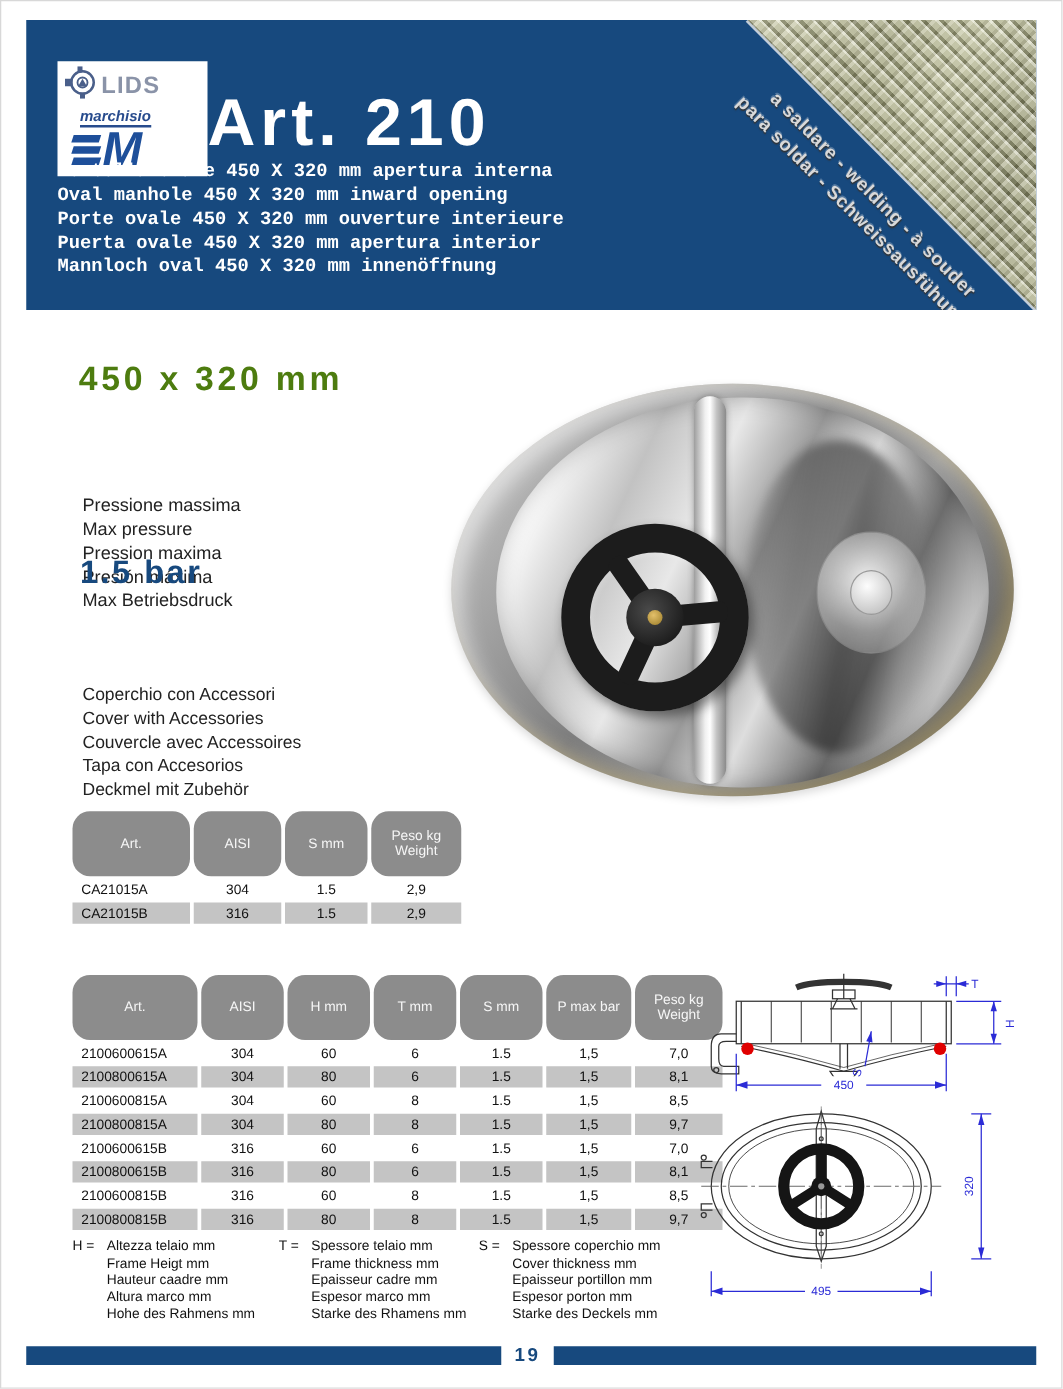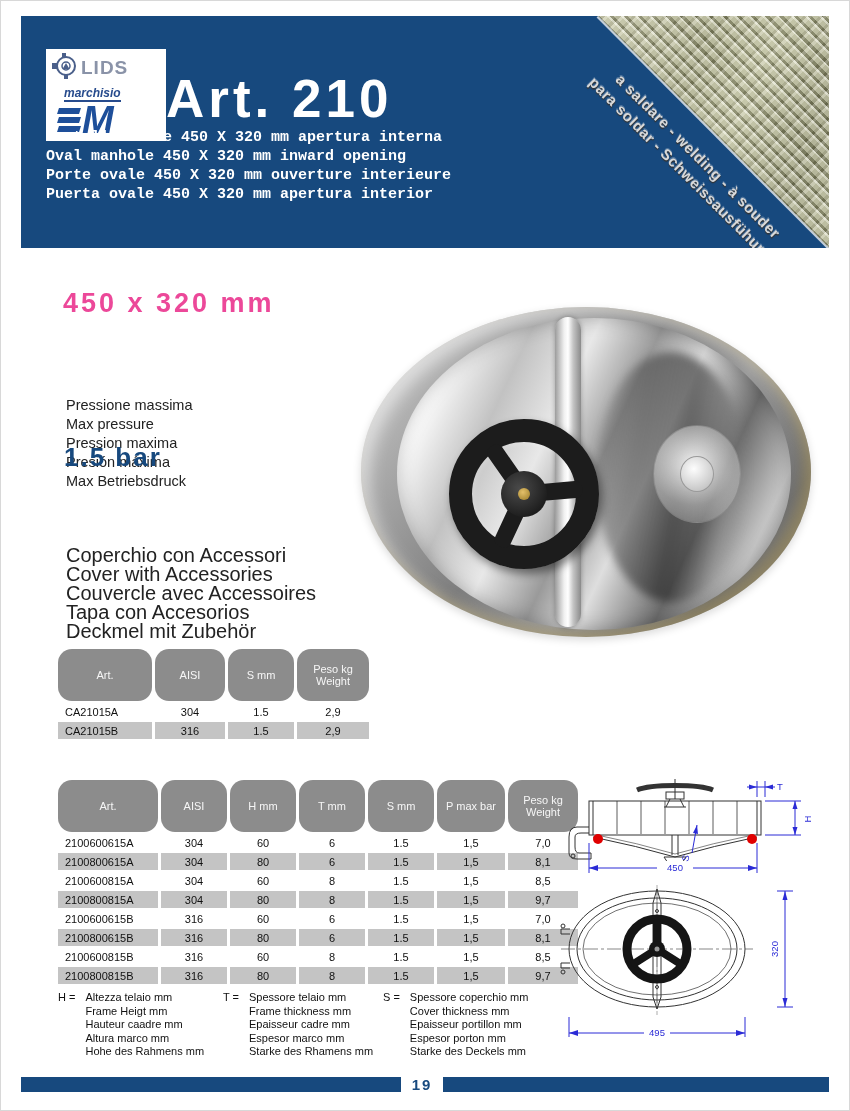--- a/index.html
+++ b/index.html
@@ -24,24 +24,24 @@
   .logo-brand{font-size:19px;font-weight:bold;color:#8a93a8;letter-spacing:1px;}
   .logo-sub{font-size:12px;font-weight:bold;font-style:italic;color:#274b8d;border-bottom:2px solid #274b8d;display:inline-block;line-height:13px;margin-left:12px;}
   .logo-mono{display:flex;align-items:center;margin-top:1px;margin-left:6px;}
   .logo-bars{display:flex;flex-direction:column;gap:3px;margin-right:2px;}
   .logo-bars i{display:block;width:22px;height:6px;background:#1e4f9a;transform:skewX(-18deg);}
   .logo-m{font-size:38px;font-weight:bold;font-style:italic;color:#1e4f9a;line-height:34px;}
   .hdr-title{position:absolute;left:145px;top:52px;color:#fff;font-weight:bold;font-size:53px;letter-spacing:4px;}
   .hdr-desc{position:absolute;left:25px;top:112px;color:#fff;font-weight:bold;font-size:15px;line-height:19px;font-family:Liberation Mono, monospace;}
 
   
-  .size-heading{position:absolute;left:62px;top:287px;color:#ec4899;font-weight:bold;font-size:27px;letter-spacing:3px;}
+  .size-heading{position:absolute;left:62px;top:287px;color:#4d7c0f;font-weight:bold;font-size:27px;letter-spacing:3px;}
   .pressure-labels{position:absolute;left:65px;top:347px;color:#222;font-size:14.5px;line-height:19px;margin-top:48px;}
   .pressure-value{position:absolute;left:63px;top:441px;color:#17497E;font-weight:bold;font-size:26px;letter-spacing:2px;}
-  .accessories{position:absolute;left:65px;top:545px;color:#222;font-size:20px;line-height:19px;}
+  .accessories{position:absolute;left:65px;top:545px;color:#222;font-size:14px;line-height:19px;}
 
   
   .photo{position:absolute;left:360px;top:306px;width:450px;height:330px;}
   .oval-outer{position:absolute;inset:0;border-radius:50%;
     background:linear-gradient(128deg,#d6d6d6 0%,#a8a8a8 22%,#7e7e7e 45%,#9b9b9b 62%,#6f6f6f 82%,#8e8e8e 100%);
     box-shadow:inset -8px -6px 12px rgba(160,140,80,.5), inset 8px 8px 16px rgba(255,255,255,.55), 0 3px 8px rgba(0,0,0,.15);}
   .oval-inner{position:absolute;left:36px;right:20px;top:11px;bottom:7px;border-radius:50%;
     background:linear-gradient(115deg,#f2f2f2 0%,#ffffff 12%,#c2c2c2 26%,#e8e8e8 38%,#9a9a9a 50%,#dedede 60%,#6d6d6d 74%,#c6c6c6 86%,#8f8f8f 100%);
     box-shadow:inset 0 0 18px rgba(0,0,0,.25);}
   .reflection{position:absolute;left:235px;top:45px;width:150px;height:250px;border-radius:50%;
@@ -134,20 +134,21 @@
       </div>
     </div>
 
     <div class="hdr-title">Art. 210</div>
 
     <div class="hdr-desc">
       <div>Portella ovale 450 X 320 mm apertura interna</div>
       <div>Oval manhole 450 X 320 mm inward opening</div>
       <div>Porte ovale 450 X 320 mm ouverture interieure</div>
       <div>Puerta ovale 450 X 320 mm apertura interior</div>
+      <div>Mannloch oval 450 X 320 mm innenöffnung</div>
     </div>
   </div>
 
   <div class="size-heading">450 x 320 mm</div>
 
   <div class="pressure-labels">
     <div>Pressione massima</div>
     <div>Max pressure</div>
     <div>Pression maxima</div>
     <div>Presión máxima</div>

